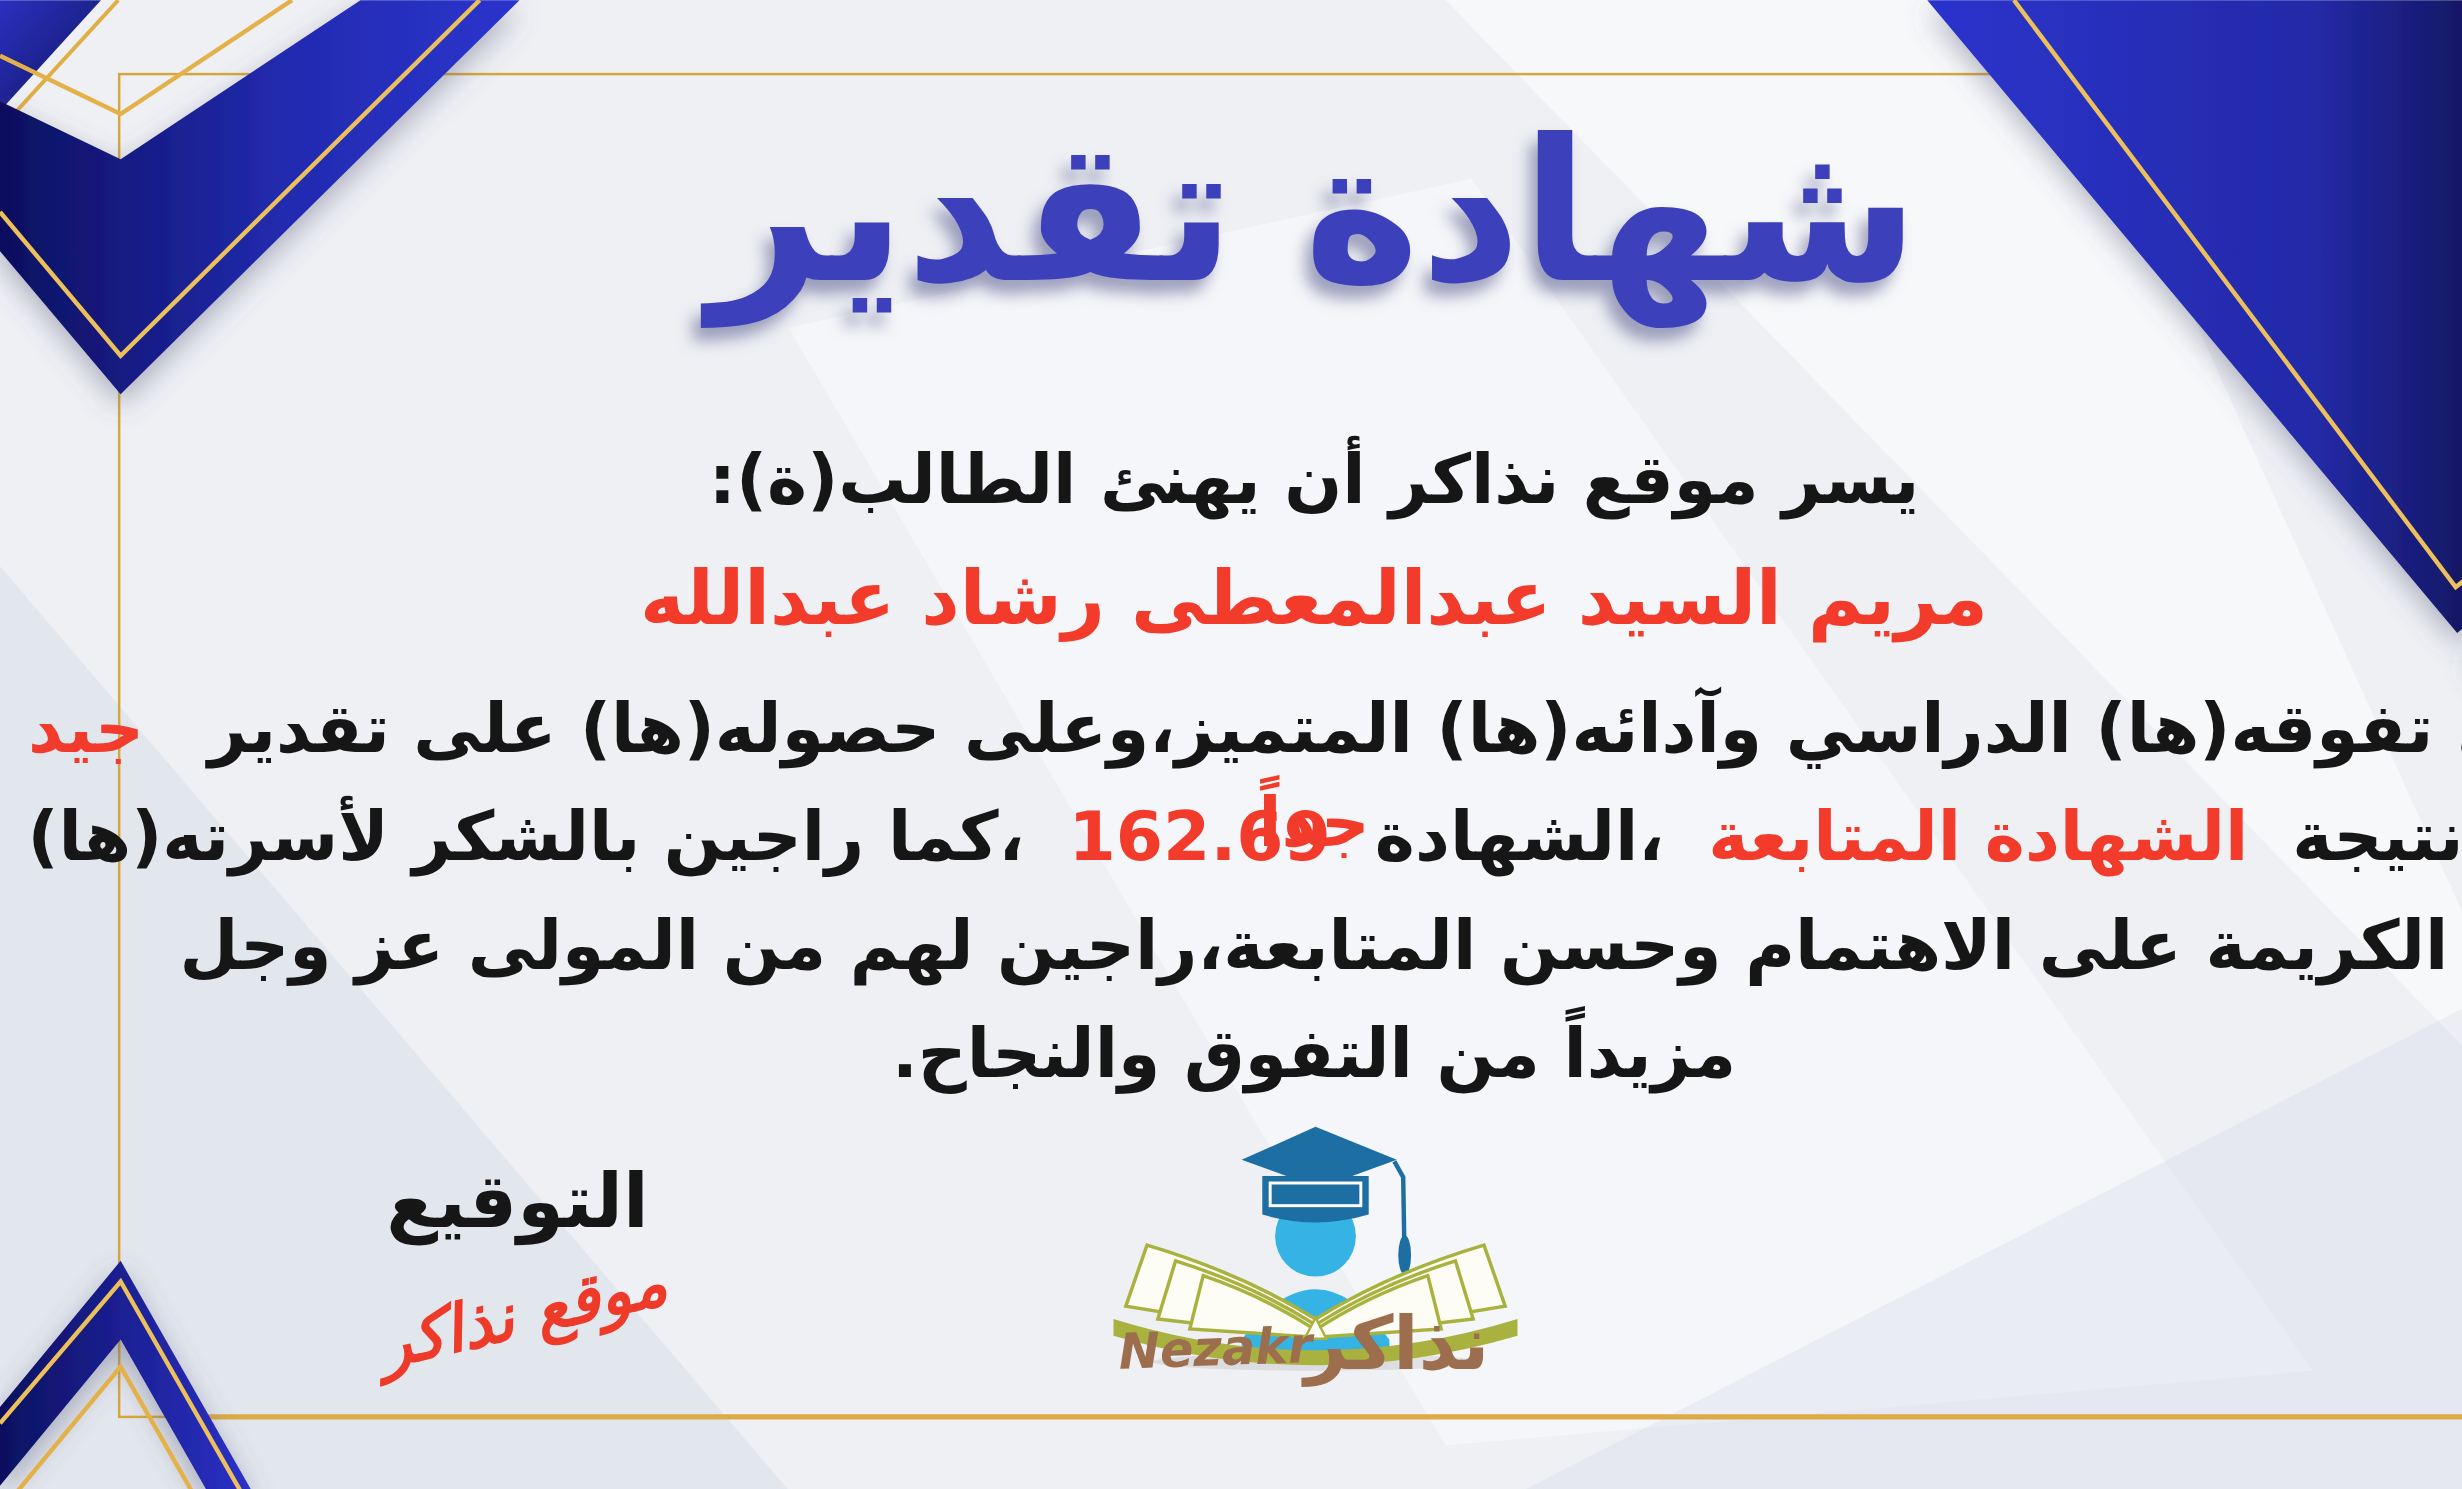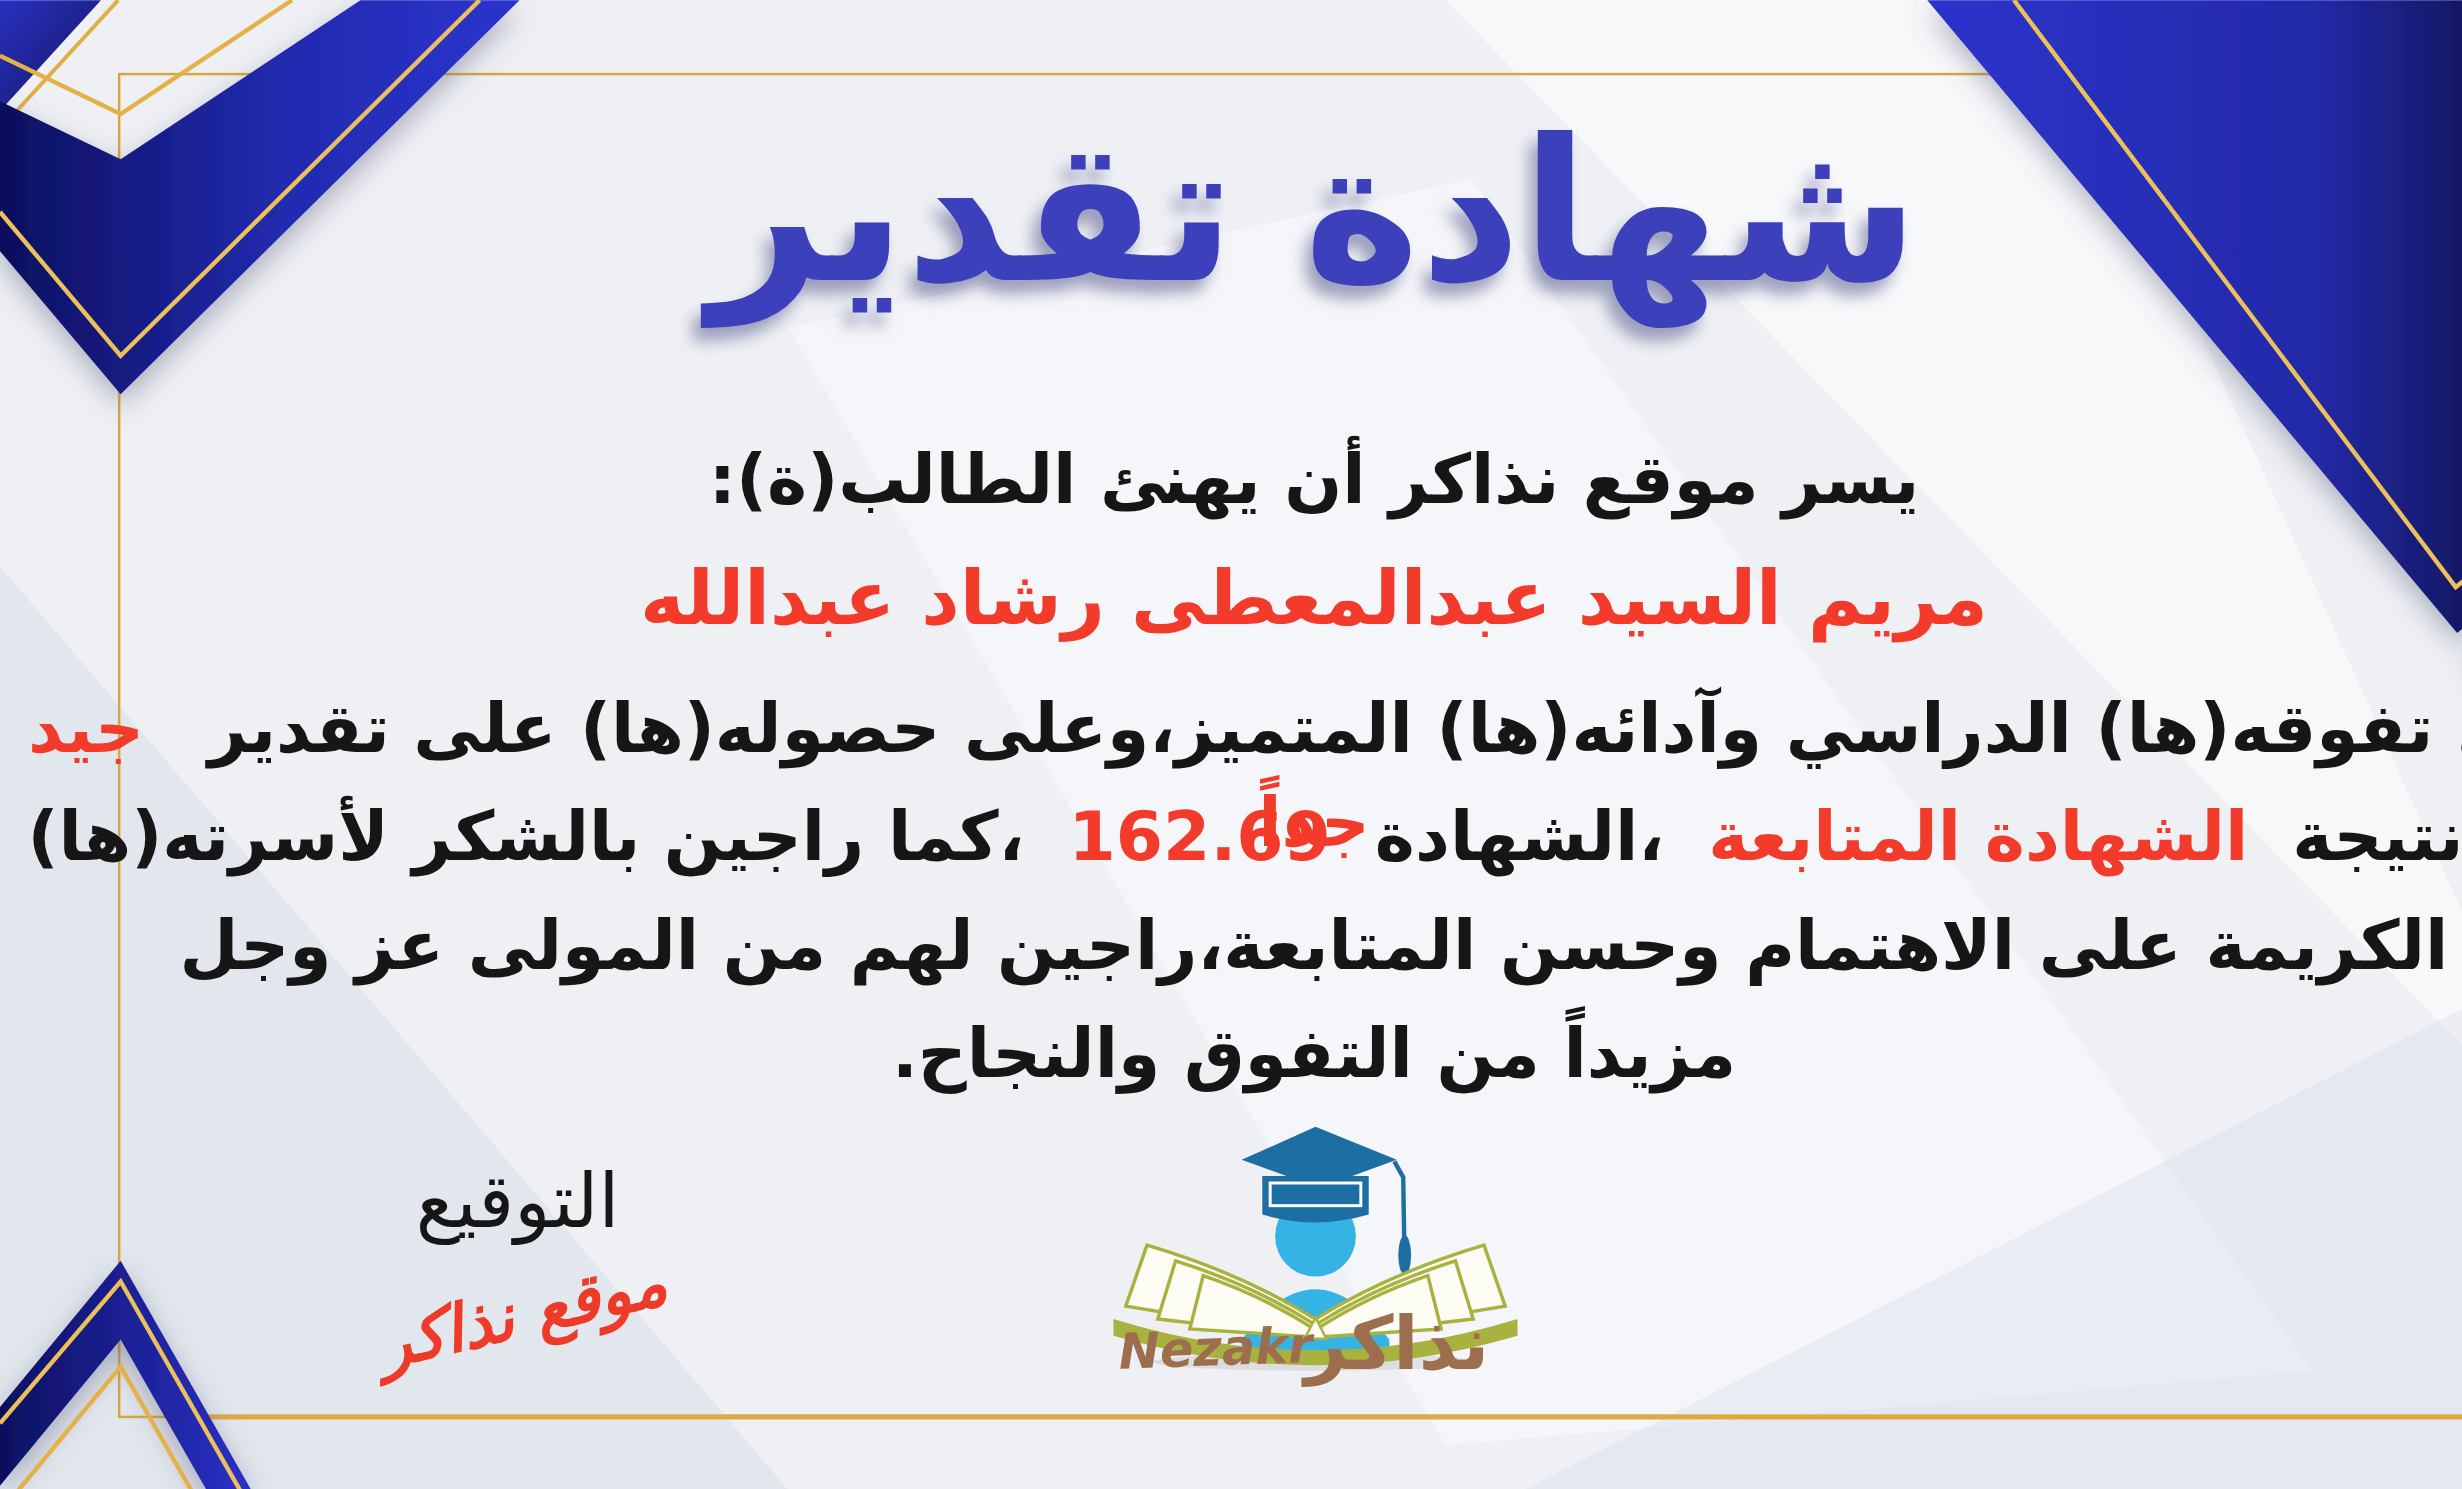--- a/index.html
+++ b/index.html
@@ -23,21 +23,21 @@
   .intro{top:433px;font-size:68px;font-weight:bold;line-height:94px;}
   .student{top:549px;font-size:75px;font-weight:bold;line-height:98px;color:#f23b2b;}
   .bodyline{position:absolute;left:0;width:100%;text-align:center;direction:rtl;
     font-size:68px;font-weight:bold;line-height:94px;color:#161616;}
   .l-c{top:682px;} .l-d{top:790px;} .l-e{top:899px;} .l-f{top:1007px;}
   .red{color:#f23b2b;}
   .gap{margin:0 44px;}
   .gap-sm{margin-right:64px;}
 
   .sig-label{position:absolute;left:345px;top:1157px;width:345px;text-align:center;
-    direction:rtl;font-size:75px;font-weight:normal;color:#161616;}
+    direction:rtl;font-size:75px;font-weight:bold;color:#161616;}
   .sig-script{position:absolute;left:325px;top:1276px;width:394px;text-align:center;
     direction:rtl;font-size:65px;font-weight:bold;font-style:italic;color:#ee3a29;
     transform:rotate(-13deg);}
   .logo{position:absolute;left:1079px;top:1113px;}
 </style>
 </head>
 <body>
 
 <div class="canvas">
 

